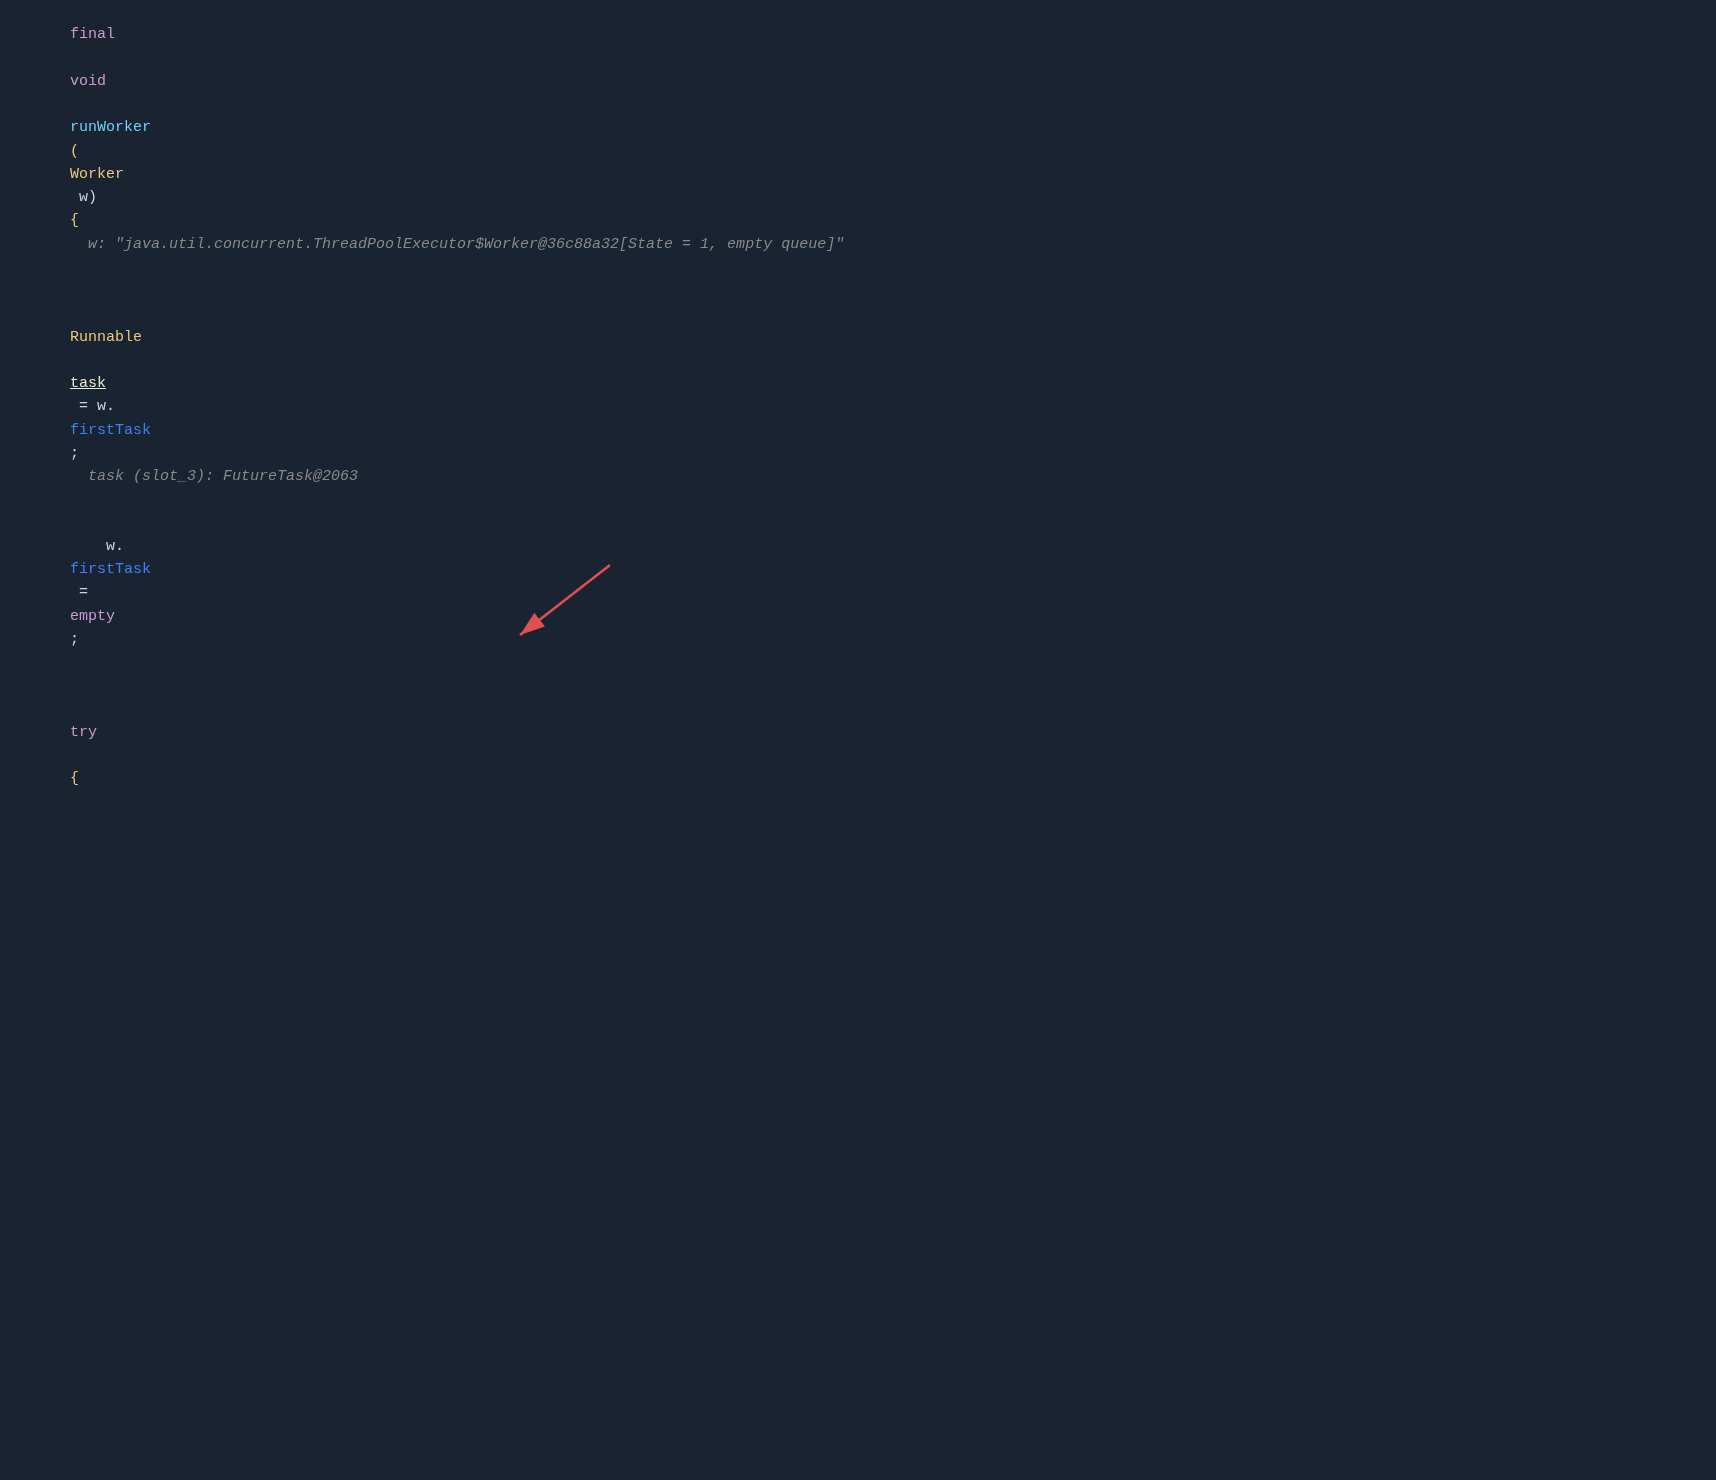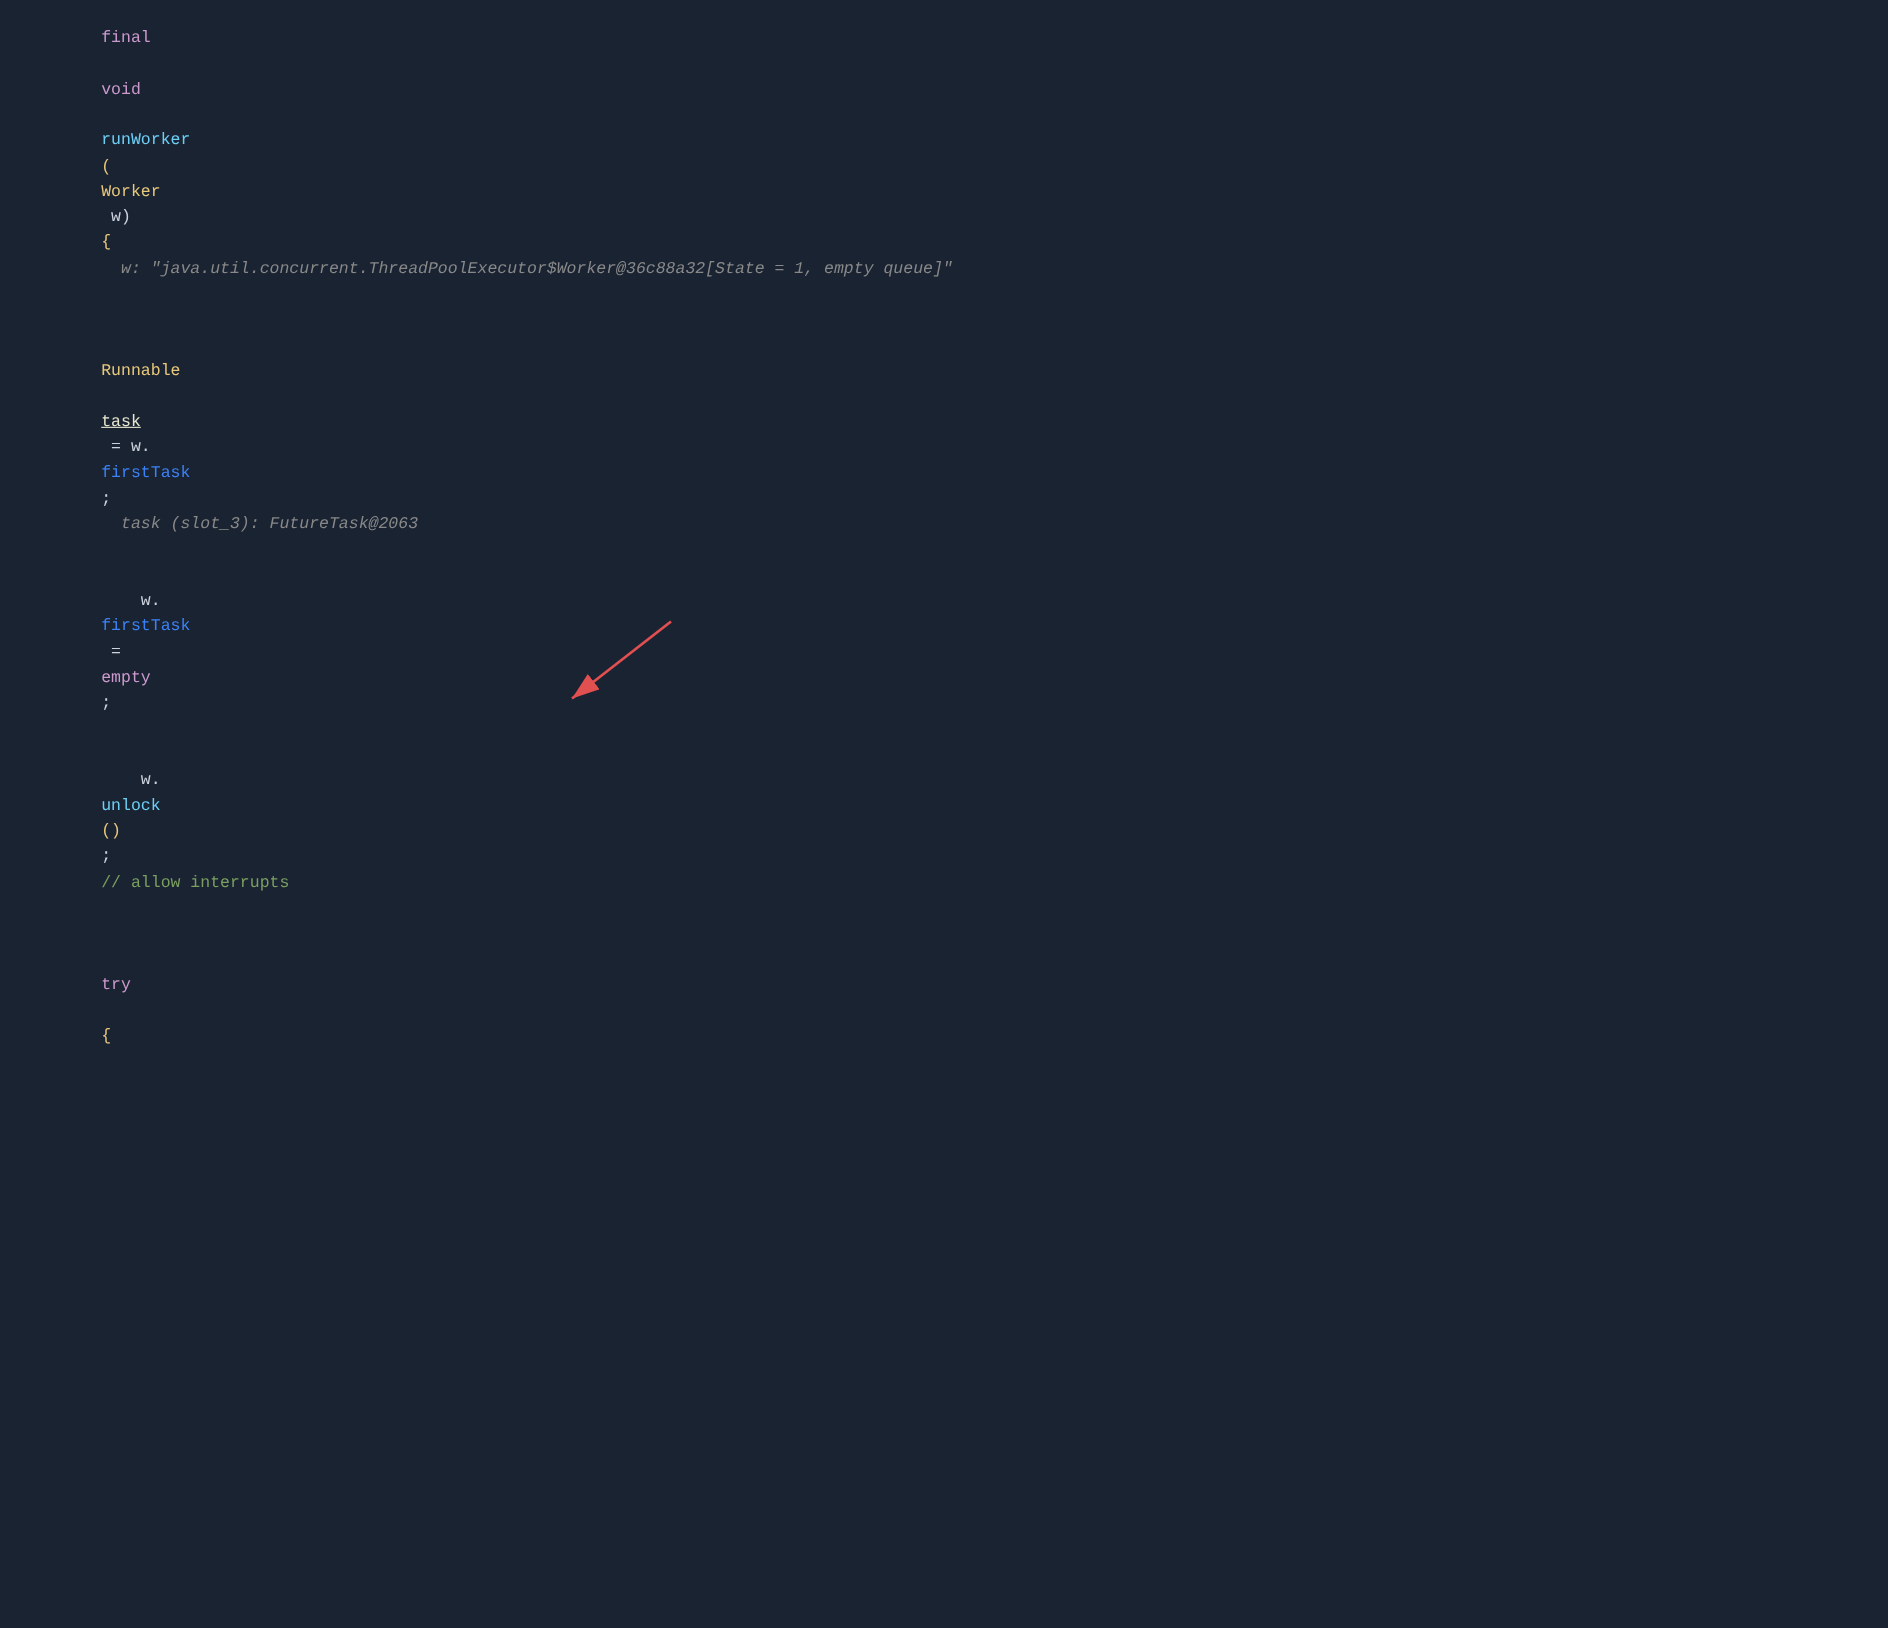--- a/index.html
+++ b/index.html
@@ -14,21 +14,21 @@
       min-height: 1480px;
     }
     .code-container {
       padding: 0;
       position: relative;
       width: 100%;
     }
     .line {
       display: flex;
       align-items: baseline;
-      padding: 0 0 0 38px;
+      padding: 0 0 0 16px;
       min-height: 24px;
       white-space: pre;
     }
     .line-content {
       flex: 1;
     }
     
     .kw { color: #cc99cd; }
     .fn { color: #6dcff6; } 
     .var-underline { color: #e8e8d0; text-decoration: underline; }
@@ -83,29 +83,20 @@
   <div class="line">
     <span class="line-content">
       <span>    w.</span>
       <span class="field">firstTask</span>
       <span> = </span>
       <span class="kw">empty</span>
       <span>;</span>
     </span>
   </div>
 
-  <div class="line">
-    <span class="line-content">
-      <span>    w.</span>
-      <span class="method">unlock</span>
-      <span class="paren">()</span>
-      <span>; </span>
-      <span class="comment-green">// allow interrupts</span>
-    </span>
-  </div>
 
 
   <div class="line">
     <span class="line-content">
       <span>    </span>
       <span class="kw">try</span>
       <span> </span>
       <span class="brace-yellow">{</span>
     </span>
   </div>

